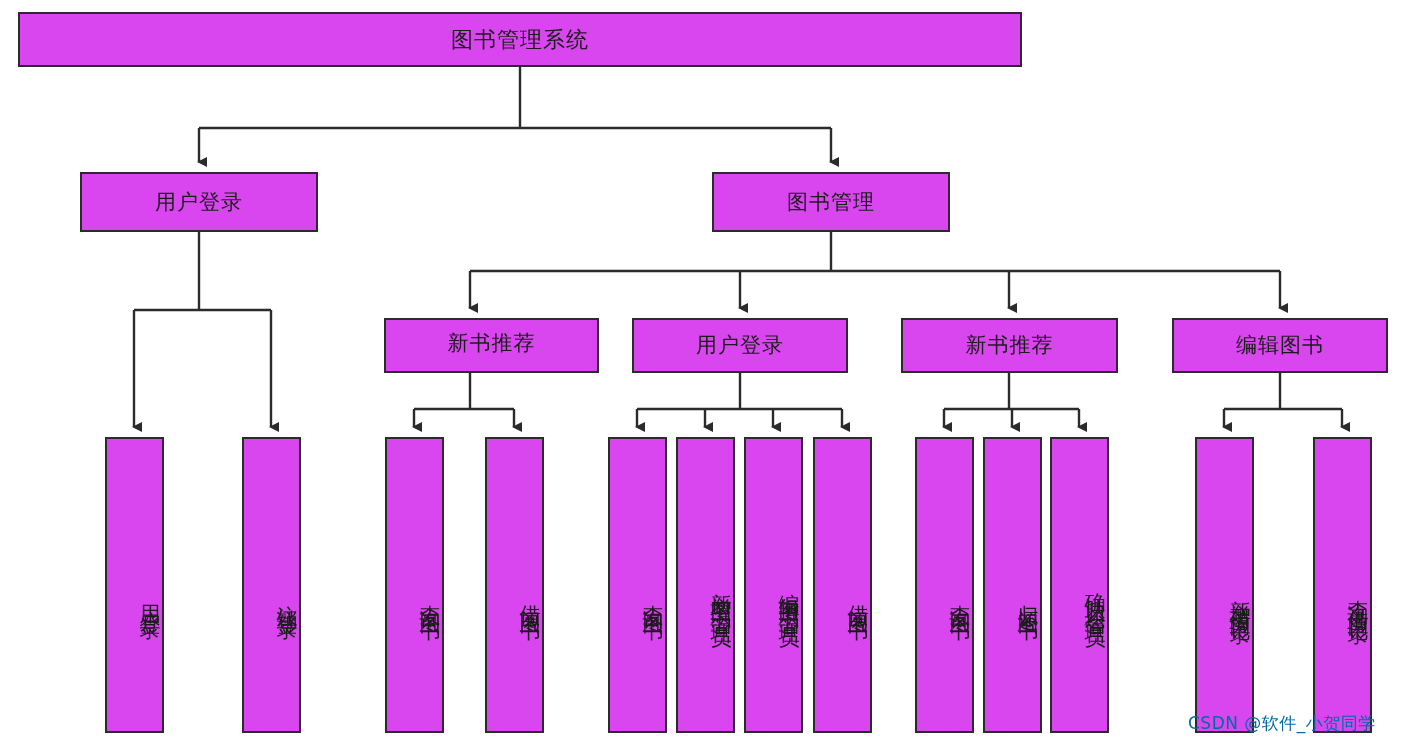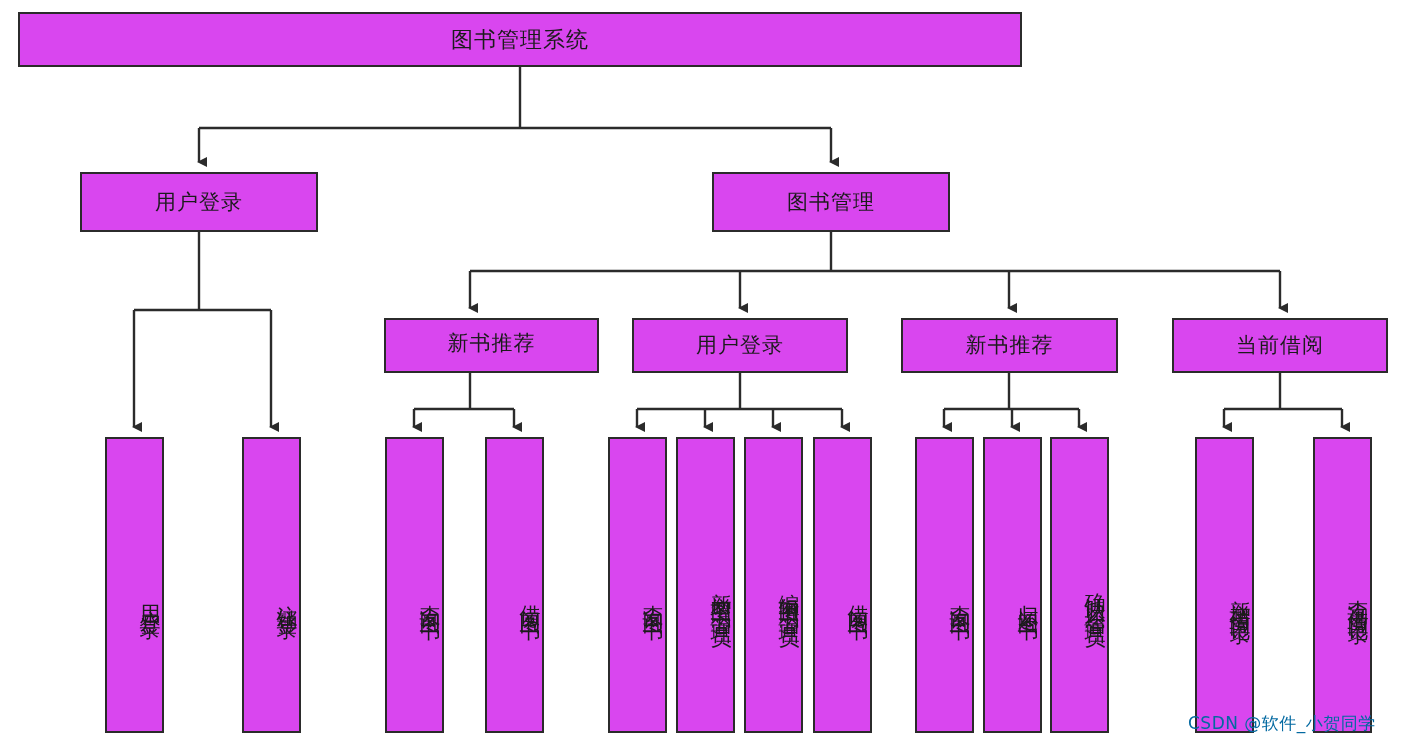--- a/index.html
+++ b/index.html
@@ -97,21 +97,21 @@
   </svg>
 
   <div class="node h root" style="left:18px;top:12px;width:1004px;height:55px;">图书管理系统</div>
 
   <div class="node h" style="left:80px;top:172px;width:238px;height:60px;">用户登录</div>
   <div class="node h" style="left:712px;top:172px;width:238px;height:60px;">图书管理</div>
 
   <div class="node h" style="left:384px;top:318px;width:215px;height:55px;font-family:Liberation Mono, monospace;">新书推荐</div>
   <div class="node h" style="left:632px;top:318px;width:216px;height:55px;">用户登录</div>
   <div class="node h" style="left:901px;top:318px;width:217px;height:55px;">新书推荐</div>
-  <div class="node h" style="left:1172px;top:318px;width:216px;height:55px;">当前借阅</div>
+  <div class="node h" style="left:1172px;top:318px;width:216px;height:55px;">编辑图书</div>
 
   <div class="node v" style="left:105px;top:437px;width:59px;height:296px;">用户登录</div>
   <div class="node v" style="left:242px;top:437px;width:59px;height:296px;">注销登录</div>
 
   <div class="node v" style="left:385px;top:437px;width:59px;height:296px;">查询图书</div>
   <div class="node v" style="left:485px;top:437px;width:59px;height:296px;">借阅图书</div>
 
   <div class="node v" style="left:608px;top:437px;width:59px;height:296px;">查询图书</div>
   <div class="node v" style="left:676px;top:437px;width:59px;height:296px;">新增图书（管理员）</div>
   <div class="node v" style="left:744px;top:437px;width:59px;height:296px;">编辑图书（管理员）</div>

